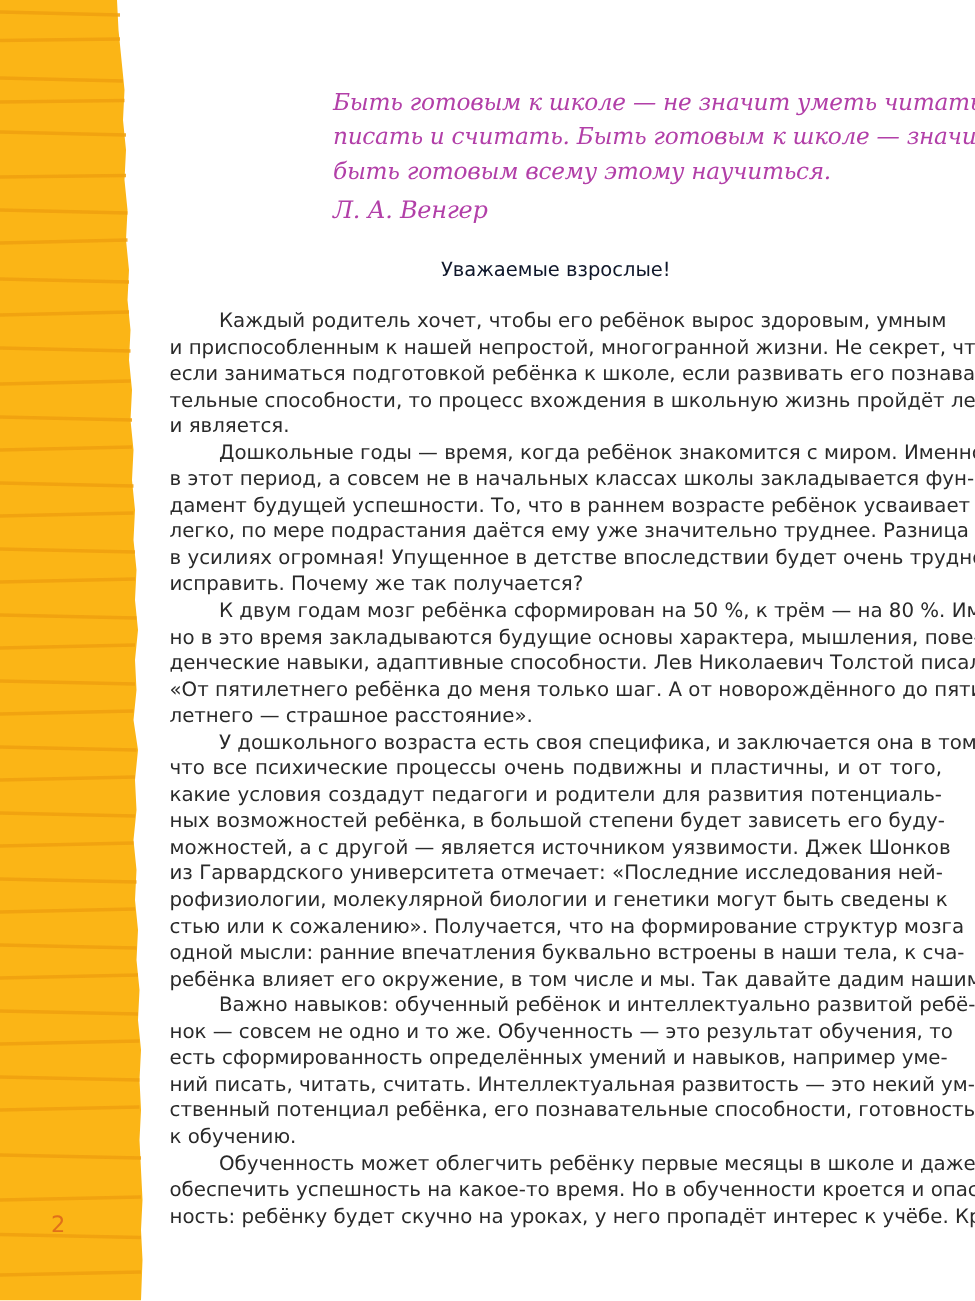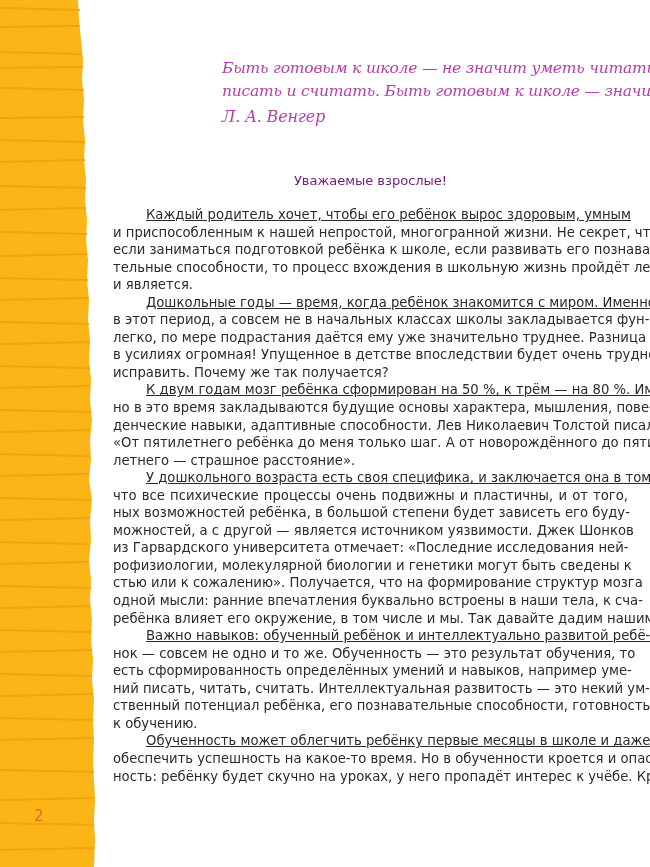--- a/index.html
+++ b/index.html
@@ -2,25 +2,25 @@
 <html><head>
 <meta charset="utf-8">
 <style>
   html, body { margin:0; padding:0; }
   body { width:650px; height:867px; background:#ffffff; position:relative; overflow:hidden; font-family:"DejaVu Sans", sans-serif; }
   .strip { position:absolute; left:0; top:0; width:96px; height:867px; }
   .page-num { position:absolute; left:34px; top:807px; font-size:15px; color:#e0701a; font-family:"DejaVu Sans", sans-serif; }
   .epigraph { position:absolute; left:222px; top:57px; width:420px; color:#b23fa8; font-family:"DejaVu Serif", serif; font-style:italic; font-size:15.5px; line-height:23px; letter-spacing:-0.2px; }
   .epigraph .line { display:block; white-space:nowrap; }
   .epigraph .author { display:block; text-align:left; padding-right:8px; margin-top:2px; font-size:16px; }
-  .title { position:absolute; left:113px; top:173px; width:515px; text-align:center; font-size:13px; color:#701a75; }
+  .title { position:absolute; left:113px; top:173px; width:515px; text-align:center; font-size:13px; color:#0f172a; }
   .body-text { position:absolute; left:113px; top:206px; width:515px; font-size:13.2px; line-height:17.55px; color:#2a2a2a; }
   .body-text .ln { display:block; text-align:justify; text-align-last:justify; white-space:nowrap; }
   .body-text .ln.last { text-align-last:left; }
-  .body-text .ln.first { text-indent:33px;text-decoration:underline; }
+  .body-text .ln.first { text-indent:33px; }
 </style>
 </head>
 <body>
 
 <svg class="strip" viewBox="0 0 96 867" preserveAspectRatio="none">
   <path d="M0 0 H78 L79 20 L81 40 L83 60 L82 80 L84 100 L83 120 L85 140 L84 160 L86 180 L85 200 L87 220 L86 240 L88 260 L87 280 L89 300 L88 320 L90 340 L89 360 L91 380 L90 400 L92 420 L90 440 L91 460 L89 480 L92 500 L90 520 L91 540 L89 560 L91 580 L90 600 L92 620 L91 640 L93 660 L92 680 L94 700 L93 720 L94 740 L93 760 L94 780 L95 800 L94 820 L95 840 L94 867 H0 Z" fill="#fbb516"></path>
   <g stroke="#f0a00f" stroke-width="2.2" opacity="0.85">
     <line x1="0" y1="8" x2="80" y2="10"></line>
       <line x1="0" y1="27" x2="80" y2="26"></line>
     <line x1="0" y1="52" x2="82" y2="54"></line>
@@ -60,50 +60,53 @@
     <line x1="0" y1="823" x2="94" y2="825"></line>
       <line x1="0" y1="850" x2="94" y2="848"></line>
   </g>
 </svg>
 
 <div class="page-num">2</div>
 
 <div class="epigraph">
   <span class="line">Быть готовым к школе — не значит уметь читать,</span>
   <span class="line">писать и считать. Быть готовым к школе — значит</span>
+  <span class="line">быть готовым всему этому научиться.</span>
   <span class="author">Л. А. Венгер</span>
 </div>
 
 <div class="title">Уважаемые взрослые!</div>
 
 <div class="body-text">
   <div>
     <span class="ln first">Каждый родитель хочет, чтобы его ребёнок вырос здоровым, умным</span>
     <span class="ln">и приспособленным к нашей непростой, многогранной жизни. Не секрет, что</span>
     <span class="ln">если заниматься подготовкой ребёнка к школе, если развивать его познава-</span>
     <span class="ln">тельные способности, то процесс вхождения в школьную жизнь пройдёт легче</span>
     <span class="ln last">и является.</span>
   </div>
   <div>
     <span class="ln first">Дошкольные годы — время, когда ребёнок знакомится с миром. Именно</span>
     <span class="ln">в этот период, а совсем не в начальных классах школы закладывается фун-</span>
+    <span class="ln">дамент будущей успешности. То, что в раннем возрасте ребёнок усваивает</span>
     <span class="ln">легко, по мере подрастания даётся ему уже значительно труднее. Разница</span>
     <span class="ln">в усилиях огромная! Упущенное в детстве впоследствии будет очень трудно</span>
     <span class="ln last">исправить. Почему же так получается?</span>
   </div>
   <div>
     <span class="ln first">К двум годам мозг ребёнка сформирован на 50 %, к трём — на 80 %. Имен-</span>
     <span class="ln">но в это время закладываются будущие основы характера, мышления, пове-</span>
     <span class="ln">денческие навыки, адаптивные способности. Лев Николаевич Толстой писал:</span>
     <span class="ln">«От пятилетнего ребёнка до меня только шаг. А от новорождённого до пяти-</span>
     <span class="ln last">летнего — страшное расстояние».</span>
   </div>
   <div>
     <span class="ln first">У дошкольного возраста есть своя специфика, и заключается она в том,</span>
     <span class="ln">что все психические процессы очень подвижны и пластичны, и от того,</span>
+    <span class="ln">какие условия создадут педагоги и родители для развития потенциаль-</span>
     <span class="ln">ных возможностей ребёнка, в большой степени будет зависеть его буду-</span>
     <span class="ln">можностей, а с другой — является источником уязвимости. Джек Шонков</span>
     <span class="ln">из Гарвардского университета отмечает: «Последние исследования ней-</span>
     <span class="ln">рофизиологии, молекулярной биологии и генетики могут быть сведены к</span>
     <span class="ln">стью или к сожалению». Получается, что на формирование структур мозга</span>
     <span class="ln">одной мысли: ранние впечатления буквально встроены в наши тела, к сча-</span>
     <span class="ln">ребёнка влияет его окружение, в том числе и мы. Так давайте дадим нашим</span>
   </div>
   <div>
     <span class="ln first">Важно навыков: обученный ребёнок и интеллектуально развитой ребё-</span>

